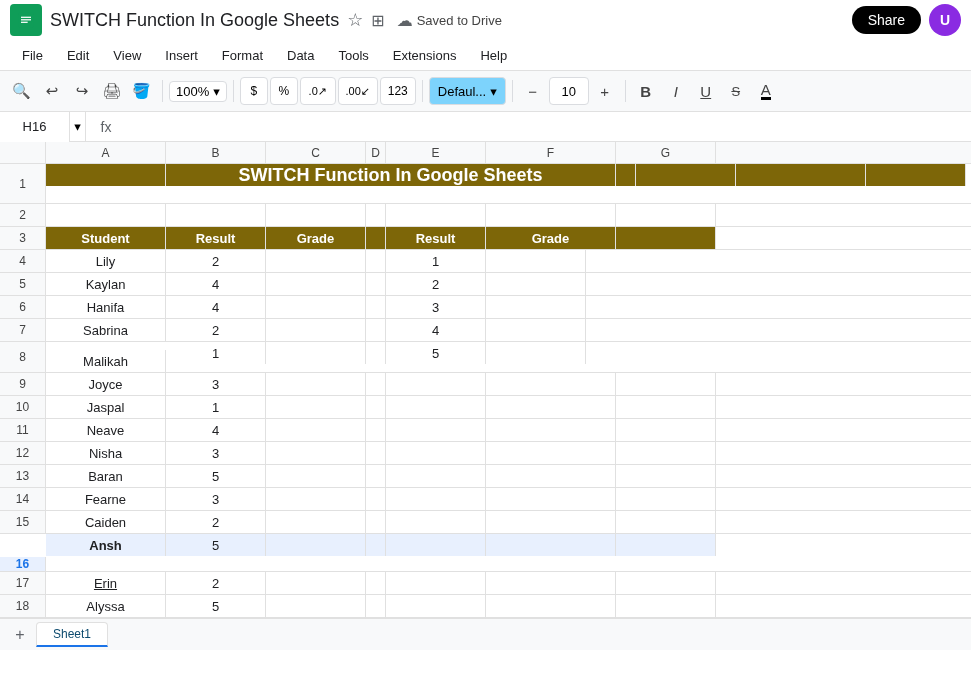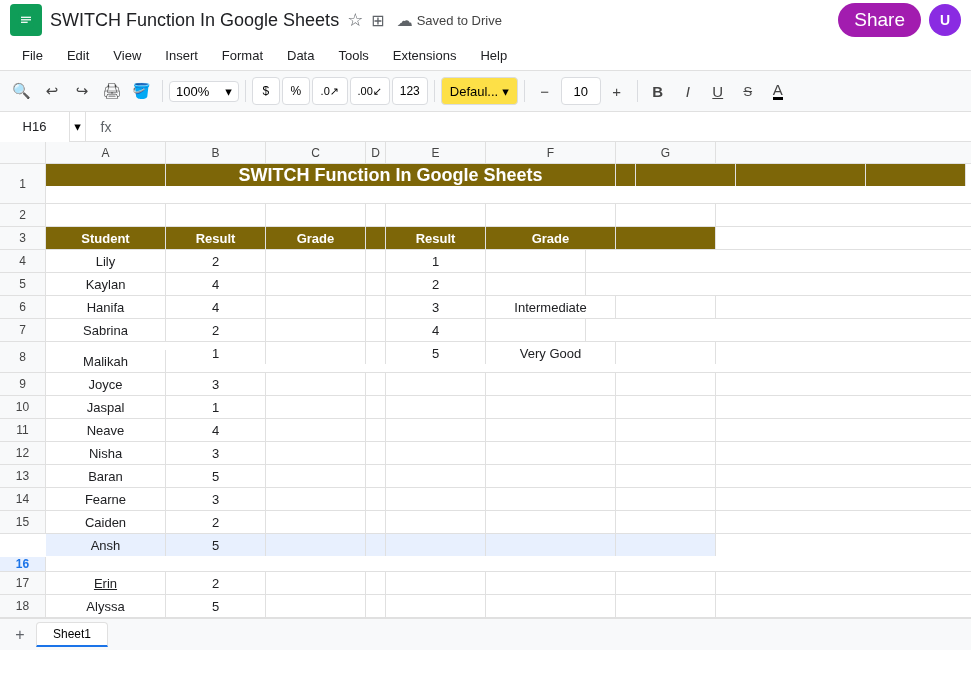--- a/index.html
+++ b/index.html
@@ -65,32 +65,32 @@
       flex-shrink: 0;
     }
     .toolbar-sep { width: 1px; height: 22px; background: #dadce0; margin: 0 4px; flex-shrink: 0; }
     .toolbar-zoom {
       display: flex; align-items: center;
       border: 1px solid #dadce0;
       border-radius: 4px;
       padding: 2px 6px;
       font-size: 13px;
       cursor: pointer;
-      gap: 16px;
+      gap: 4px;
       background: #fff;
       flex-shrink: 0;
     }
     .toolbar-format-btn {
       display: flex; align-items: center;
       border: 1px solid #dadce0;
       border-radius: 4px;
       padding: 2px 8px;
       font-size: 13px;
       cursor: pointer;
-      background: #fde047;
+      background: #7dd3fc;
       gap: 4px;
       flex-shrink: 0;
       height: 28px;
     }
     .toolbar-number-btn {
       width: 28px; height: 28px;
       display: flex; align-items: center; justify-content: center;
       border: 1px solid #dadce0;
       border-radius: 4px;
       font-size: 12px;
@@ -277,21 +277,21 @@
     }
     .sheet-tab {
       padding: 4px 16px;
       border-radius: 4px 4px 0 0;
       font-size: 12px;
       cursor: pointer;
       border: 1px solid #e0e0e0;
       background: #fff;
       color: #444;
     }
-    .sheet-tab.active { background: #fff; border-bottom: 2px solid #1a73e8; color: #000000; }
+    .sheet-tab.active { background: #fff; border-bottom: 2px solid #1a73e8; color: #0c4a6e; }
     .add-sheet-btn {
       width: 24px; height: 24px;
       border-radius: 50%;
       display: flex; align-items: center; justify-content: center;
       cursor: pointer;
       font-size: 16px;
       color: #5f6368;
     }
 
     
@@ -314,21 +314,21 @@
   </div>
   <span id="doc-title">SWITCH Function In Google Sheets</span>
   <span style="font-size:18px;color:#5f6368;cursor:pointer;">☆</span>
   <span style="font-size:16px;color:#5f6368;cursor:pointer;">⊞</span>
   <div id="saved-status">
     <span class="cloud-icon">☁</span>
     <span>Saved to Drive</span>
   </div>
   <div style="flex:1"></div>
   <div style="display:flex;gap:8px;align-items:center;">
-    <div style="background:#a21caf;color:white;border-radius:20px;padding:6px 16px;font-size:19px;cursor:pointer;">Share</div>
+    <div style="background:#000000;color:white;border-radius:20px;padding:6px 16px;font-size:14px;cursor:pointer;">Share</div>
     <div style="width:32px;height:32px;border-radius:50%;background:#8a2be2;display:flex;align-items:center;justify-content:center;color:white;font-weight:bold;font-size:14px;cursor:pointer;">U</div>
   </div>
 </div>
 
 <div id="menu-bar">
   <div class="menu-item">File</div>
   <div class="menu-item">Edit</div>
   <div class="menu-item">View</div>
   <div class="menu-item">Insert</div>
   <div class="menu-item">Format</div>
@@ -447,40 +447,38 @@
           <div class="cell col-e" style="justify-content: center;">2</div>
           <div class="cell col-g"></div>
         </div>
         <div class="sheet-row">
           <div class="row-header">6</div>
           <div class="cell col-a" style="justify-content: center;">Hanifa</div>
           <div class="cell col-b" style="justify-content: center;">4</div>
           <div class="cell col-c"></div>
           <div class="cell col-d"></div>
           <div class="cell col-e" style="justify-content: center;">3</div>
-          <div class="cell col-f" style="justify-content: center;">Intermediate</div>
           <div class="cell col-g"></div>
         </div>
         <div class="sheet-row">
           <div class="row-header">7</div>
           <div class="cell col-a" style="justify-content: center;">Sabrina</div>
           <div class="cell col-b" style="justify-content: center;">2</div>
           <div class="cell col-c"></div>
           <div class="cell col-d"></div>
           <div class="cell col-e" style="justify-content: center;">4</div>
           <div class="cell col-g"></div>
         </div>
         <div class="sheet-row">
           <div class="row-header">8</div>
           <div class="cell col-a" style="justify-content: center; margin-top: 8px;">Malikah</div>
           <div class="cell col-b" style="justify-content: center;">1</div>
           <div class="cell col-c"></div>
           <div class="cell col-d"></div>
           <div class="cell col-e" style="justify-content: center;">5</div>
-          <div class="cell col-f" style="justify-content: center;">Very Good</div>
           <div class="cell col-g"></div>
         </div>
         <div class="sheet-row">
           <div class="row-header">9</div>
           <div class="cell col-a" style="justify-content: center;">Joyce</div>
           <div class="cell col-b" style="justify-content: center;">3</div>
           <div class="cell col-c"></div>
           <div class="cell col-d"></div>
           <div class="cell col-e" style="justify-content: center;"></div>
           <div class="cell col-f" style="justify-content: center;"></div>
@@ -541,21 +539,21 @@
           <div class="cell col-a" style="justify-content: center;">Caiden</div>
           <div class="cell col-b" style="justify-content: center;">2</div>
           <div class="cell col-c"></div>
           <div class="cell col-d"></div>
           <div class="cell col-e" style="justify-content: center;"></div>
           <div class="cell col-f" style="justify-content: center;"></div>
           <div class="cell col-g"></div>
         </div>
         <div class="sheet-row active-row">
           <div class="row-header active">16</div>
-          <div class="cell col-a" style="justify-content: center; background: rgb(232, 240, 254);">Ansh</div>
+          <div class="cell col-a" style="justify-content: center; background: rgb(232, 240, 254); font-weight: bold;">Ansh</div>
           <div class="cell col-b" style="justify-content: center; background: rgb(232, 240, 254);">5</div>
           <div class="cell col-c" style="background: rgb(232, 240, 254);"></div>
           <div class="cell col-d" style="background: rgb(232, 240, 254);"></div>
           <div class="cell col-e" style="justify-content: center; background: rgb(232, 240, 254);"></div>
           <div class="cell col-f" style="justify-content: center; background: rgb(232, 240, 254);"></div>
           <div class="cell col-g" style="background: rgb(232, 240, 254);"></div>
         </div>
         <div class="sheet-row">
           <div class="row-header">17</div>
           <div class="cell col-a" style="justify-content: center; text-decoration: underline;">Erin</div>

